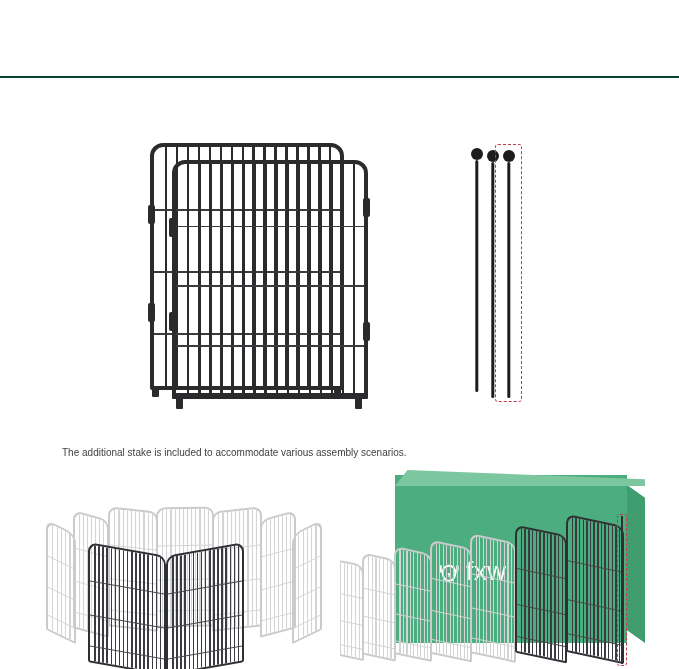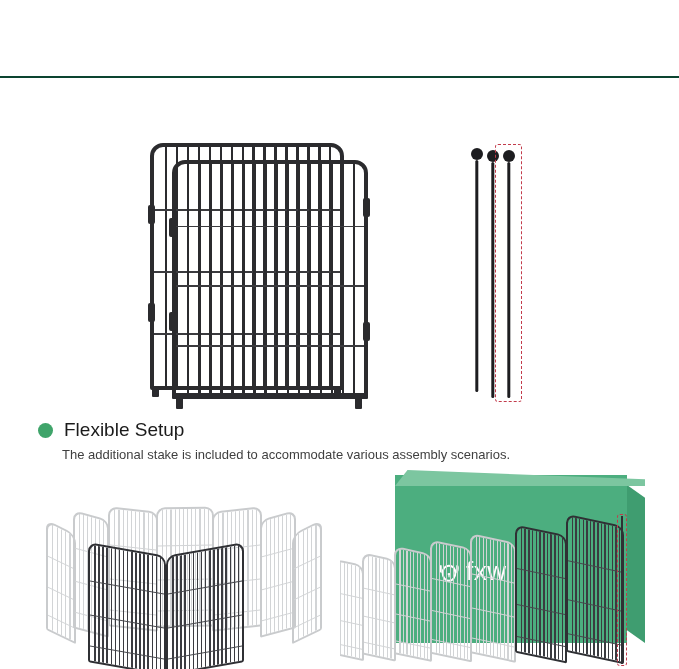--- a/index.html
+++ b/index.html
@@ -34,21 +34,21 @@
   
   .sec-head{position:absolute;display:flex;align-items:center;gap:11px;}
   .dot{
     width:15px;height:15px;border-radius:50%;
     background:#3fa46a;flex:0 0 auto;
   }
   .sec-title{
     font-size:19px;color:#1b1b1b;font-weight:400;white-space:nowrap;
   }
   .sec-sub{
-    position:absolute;font-size:13px;color:#3f3f3f;white-space:nowrap;
+    position:absolute;font-size:10px;color:#3f3f3f;white-space:nowrap;
   }
 
   
   .panel{position:absolute;box-sizing:border-box;}
   .panel .frame{
     position:absolute;inset:0;
     border:4px solid #2b2b2e;
     border-radius:13px 13px 2px 2px;
     box-sizing:border-box;
     background:transparent;
@@ -202,24 +202,20 @@
       <div class="head"></div>
       <div class="shaft"></div>
     </div>
     <div class="stake" style="left:32px;top:10px;width:14px;height:248px;">
       <div class="head"></div>
       <div class="shaft"></div>
     </div>
     <div class="dash-box" style="left:25px;top:4px;width:27px;height:258px;"></div>
   </div>
 
-  <div class="sec-head" style="left:38px;top:419px;">
-    <span class="dot"></span>
-    <span class="sec-title">Flexible Setup</span>
-  </div>
   <div class="sec-sub" style="left:62px;top:447px;">The additional stake is included to accommodate various assembly scenarios.</div>
 
   <div id="pen-octagon">
       <div class="pen-panel light" style="left: 6px; top: 40px; width: 30px; height: 110px; transform: skewY(26deg); z-index: 1;">
         <div class="pframe"></div>
         <div class="pbars">
           <div class="v" style="left: 4.28571px;"></div>
           <div class="v" style="left: 8.57143px;"></div>
           <div class="v" style="left: 12.8571px;"></div>
           <div class="v" style="left: 17.1429px;"></div>

